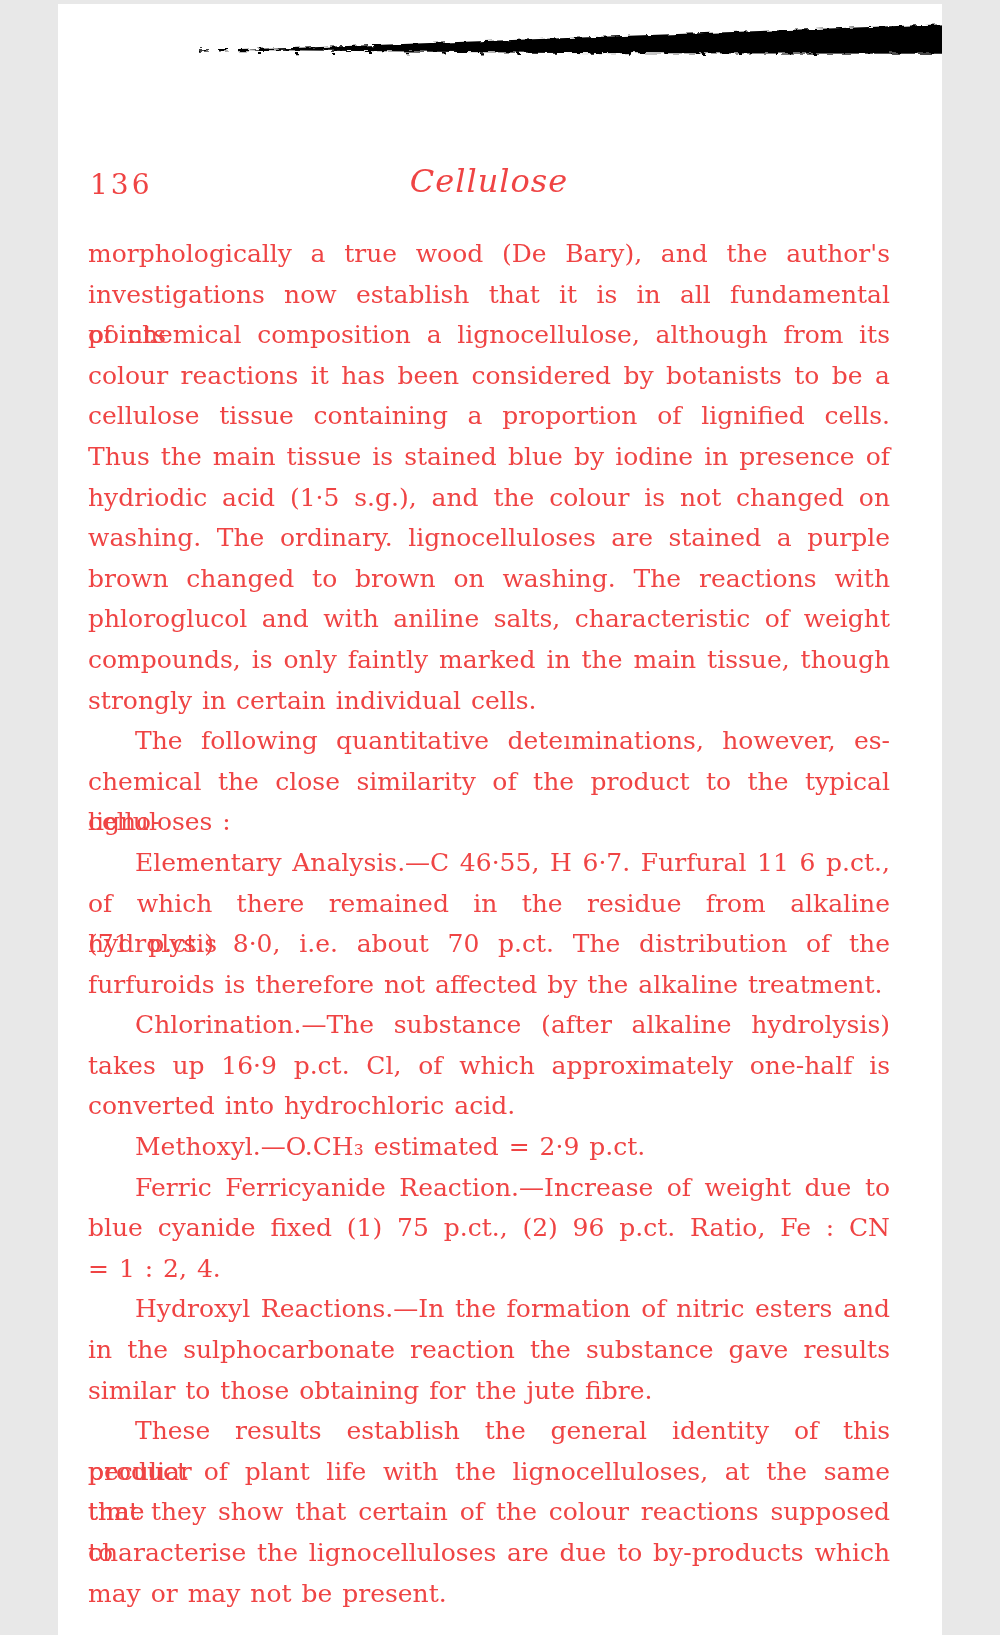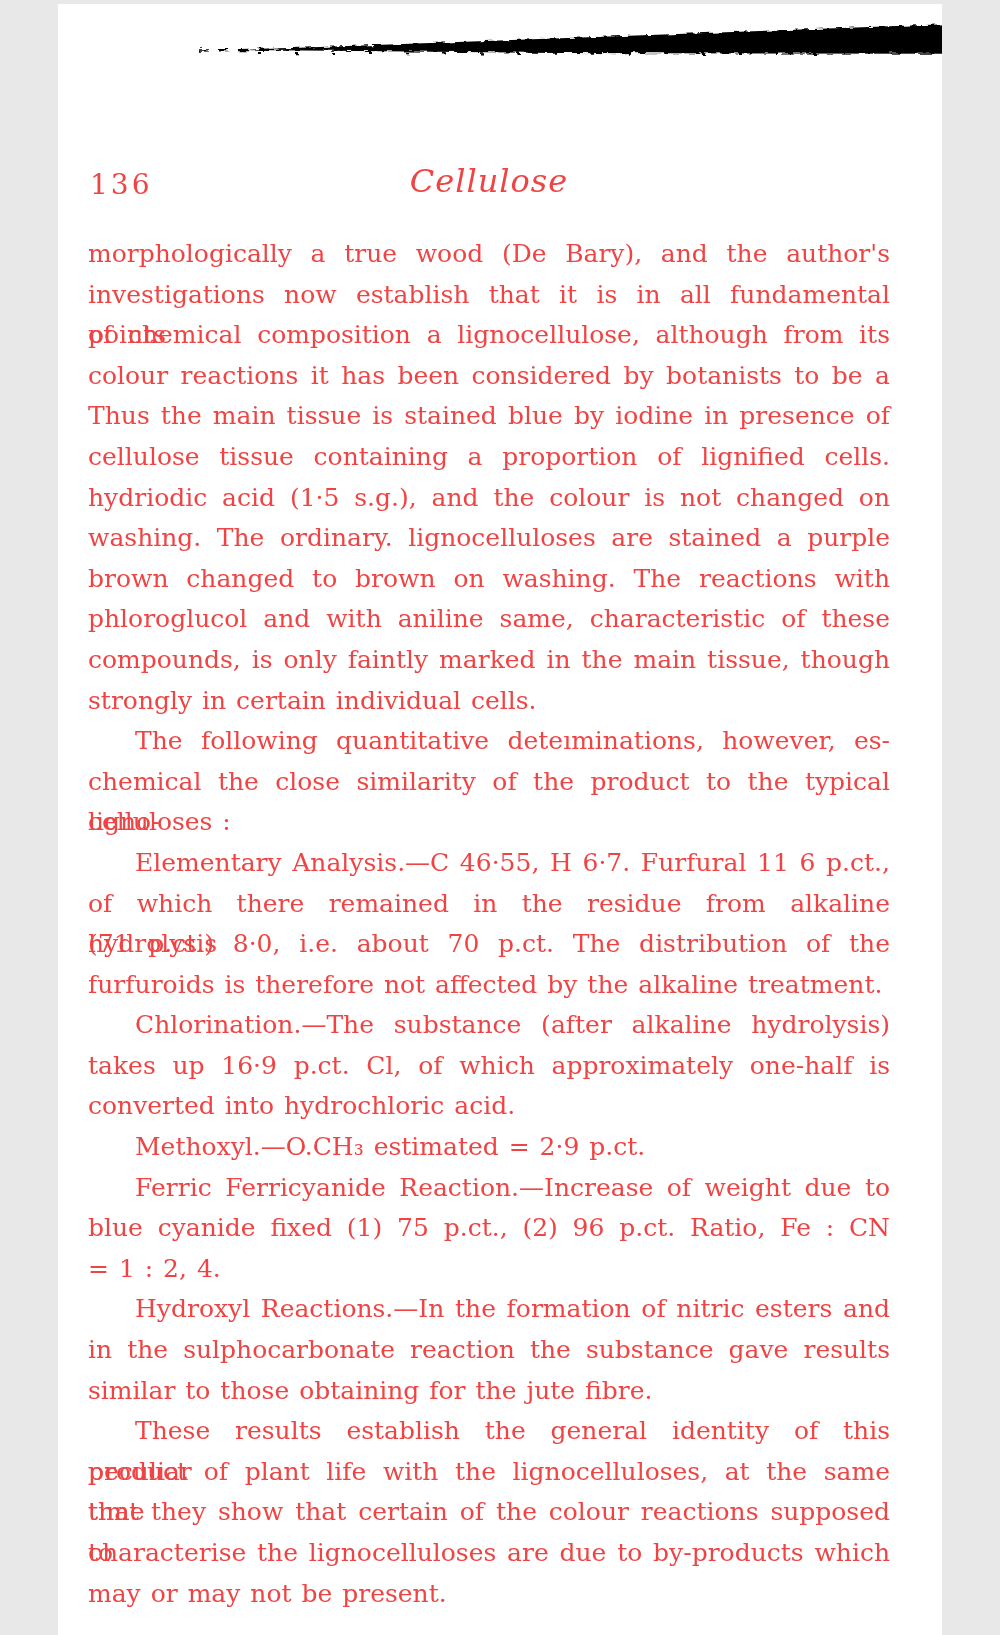--- a/index.html
+++ b/index.html
@@ -68,26 +68,26 @@
     <div class="page-number">136</div>
     <div class="running-title">Cellulose</div>
   </div>
 
   <div class="body-text">
       <div class="paragraph">
         <div class="line"><span>morphologically a true wood (De Bary), and the author's</span></div>
         <div class="line"><span>investigations now establish that it is in all fundamental points</span></div>
         <div class="line"><span>of chemical composition a lignocellulose, although from its</span></div>
         <div class="line"><span>colour reactions it has been considered by botanists to be a</span></div>
+        <div class="line"><span>cellulose tissue containing a proportion of lignified cells.</span></div>
         <div class="line"><span>Thus the main tissue is stained blue by iodine in presence of</span></div>
-        <div class="line"><span>cellulose tissue containing a proportion of lignified cells.</span></div>
         <div class="line"><span>hydriodic acid (1·5 s.g.), and the colour is not changed on</span></div>
         <div class="line"><span>washing. The ordinary. lignocelluloses are stained a purple</span></div>
         <div class="line"><span>brown changed to brown on washing. The reactions with</span></div>
-        <div class="line"><span>phloroglucol and with aniline same, characteristic of these</span></div>
+        <div class="line"><span>phloroglucol and with aniline salts, characteristic of weight</span></div>
         <div class="line"><span>compounds, is only faintly marked in the main tissue, though</span></div>
         <div class="line last"><span>strongly in certain individual cells.</span></div>
       </div>
       <div class="paragraph">
         <div class="line indent"><span>The following quantitative deteıminations, however, es-</span></div>
         <div class="line"><span>chemical the close similarity of the product to the typical ligno-</span></div>
         <div class="line last"><span>celluloses :</span></div>
       </div>
       <div class="paragraph">
         <div class="line indent"><span class="it">Elementary Analysis.</span><span>—C 46·55, H 6·7. </span><span class="it">Furfural</span><span> 11 6 p.ct.,</span></div>

